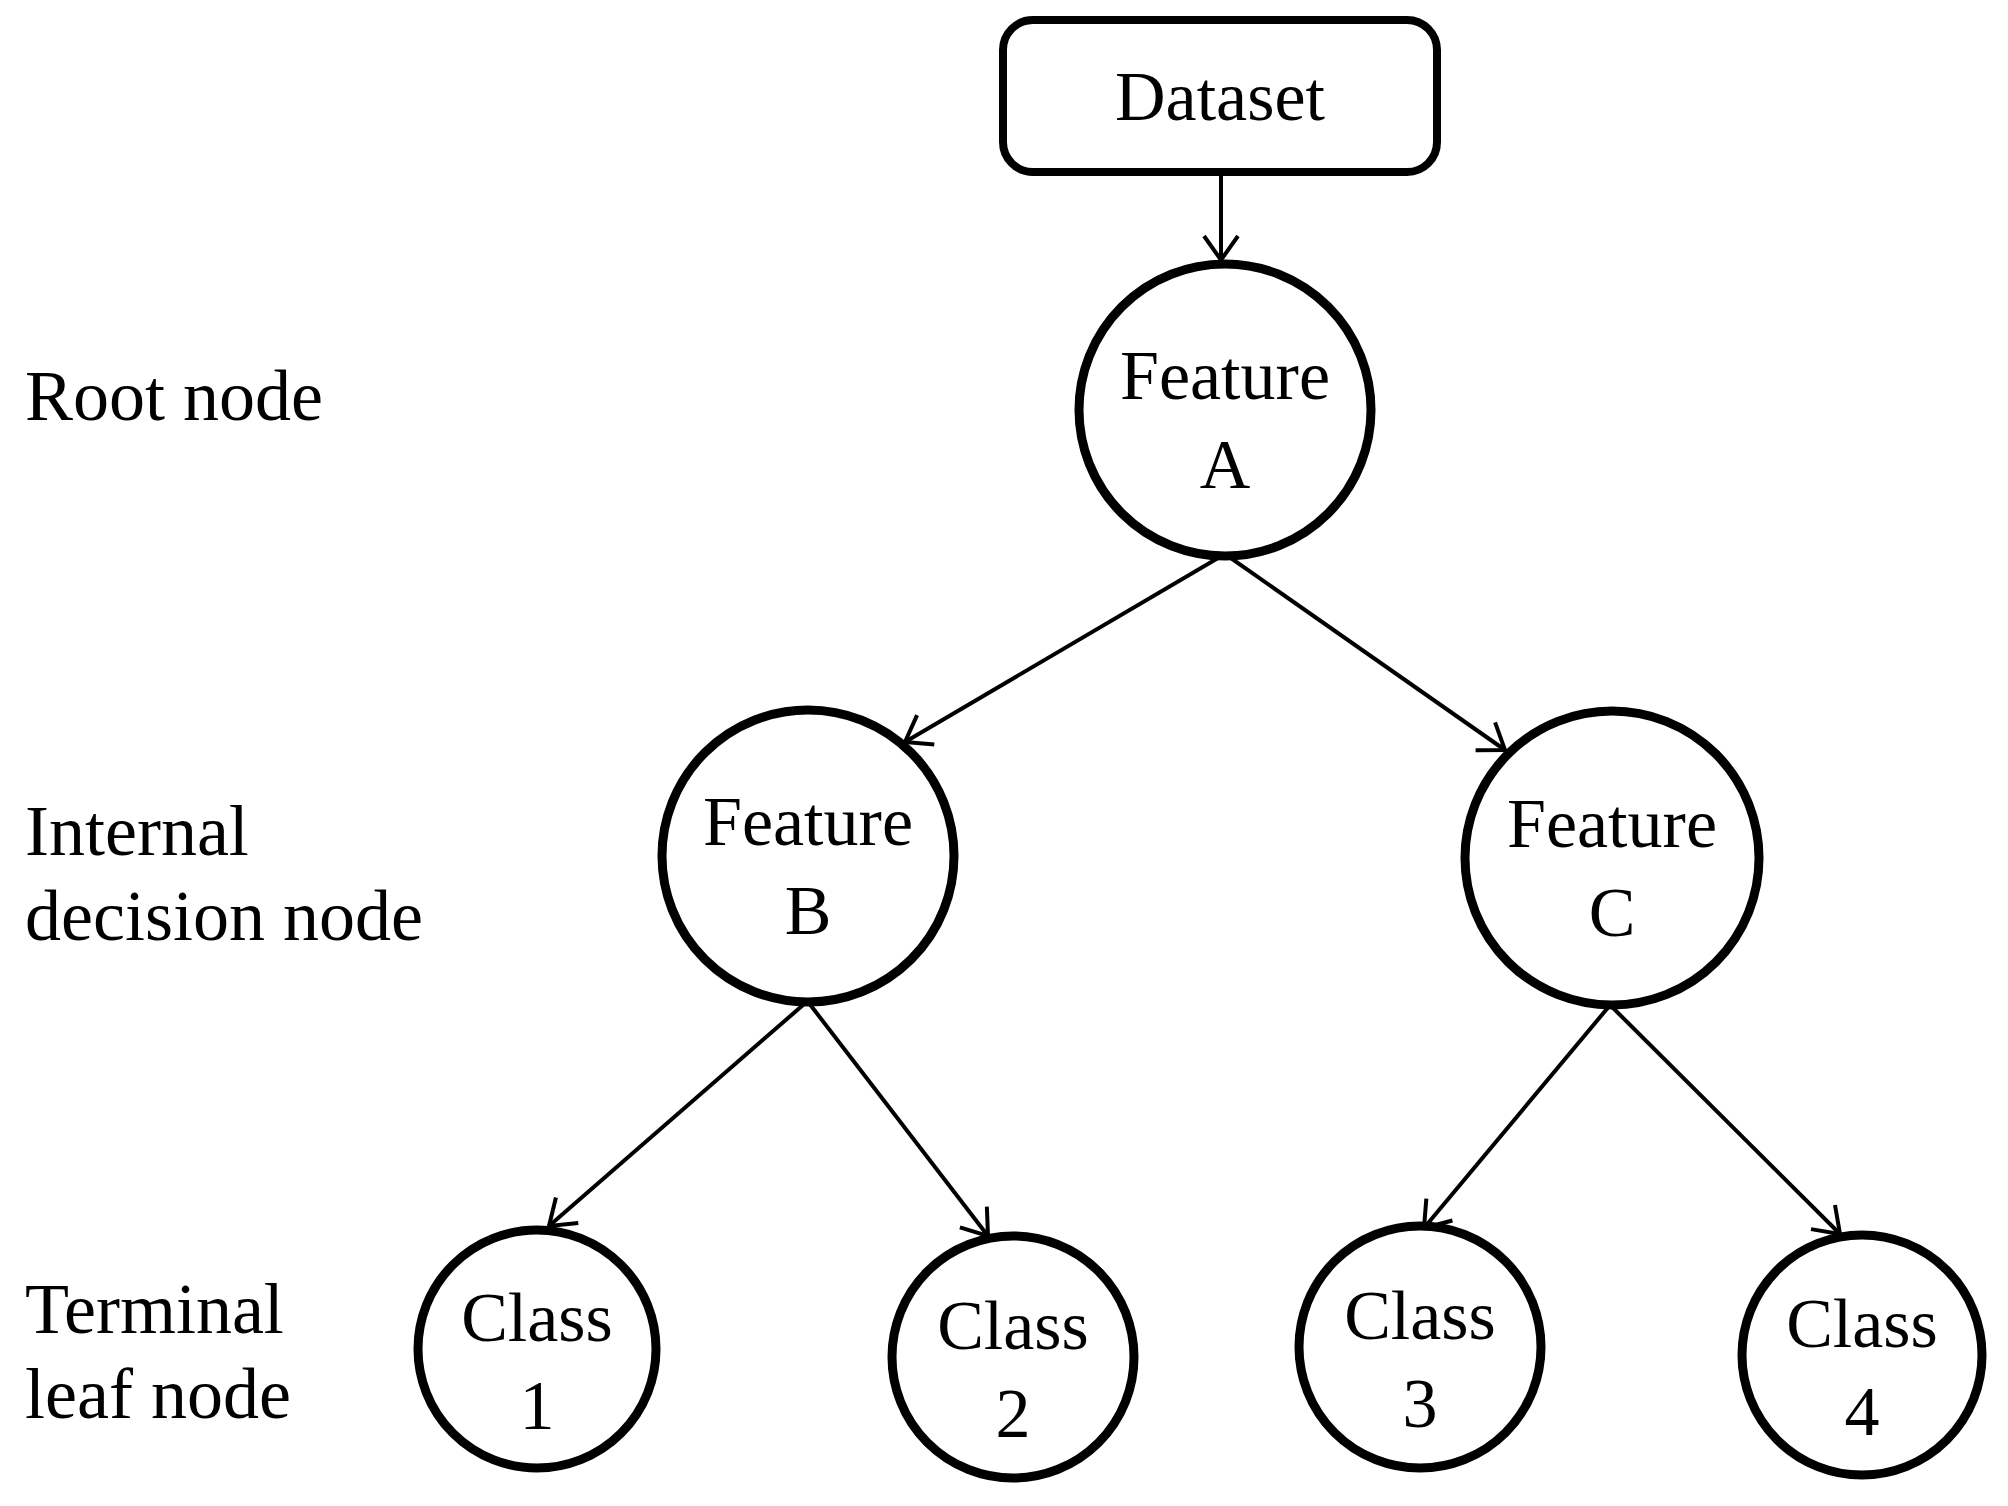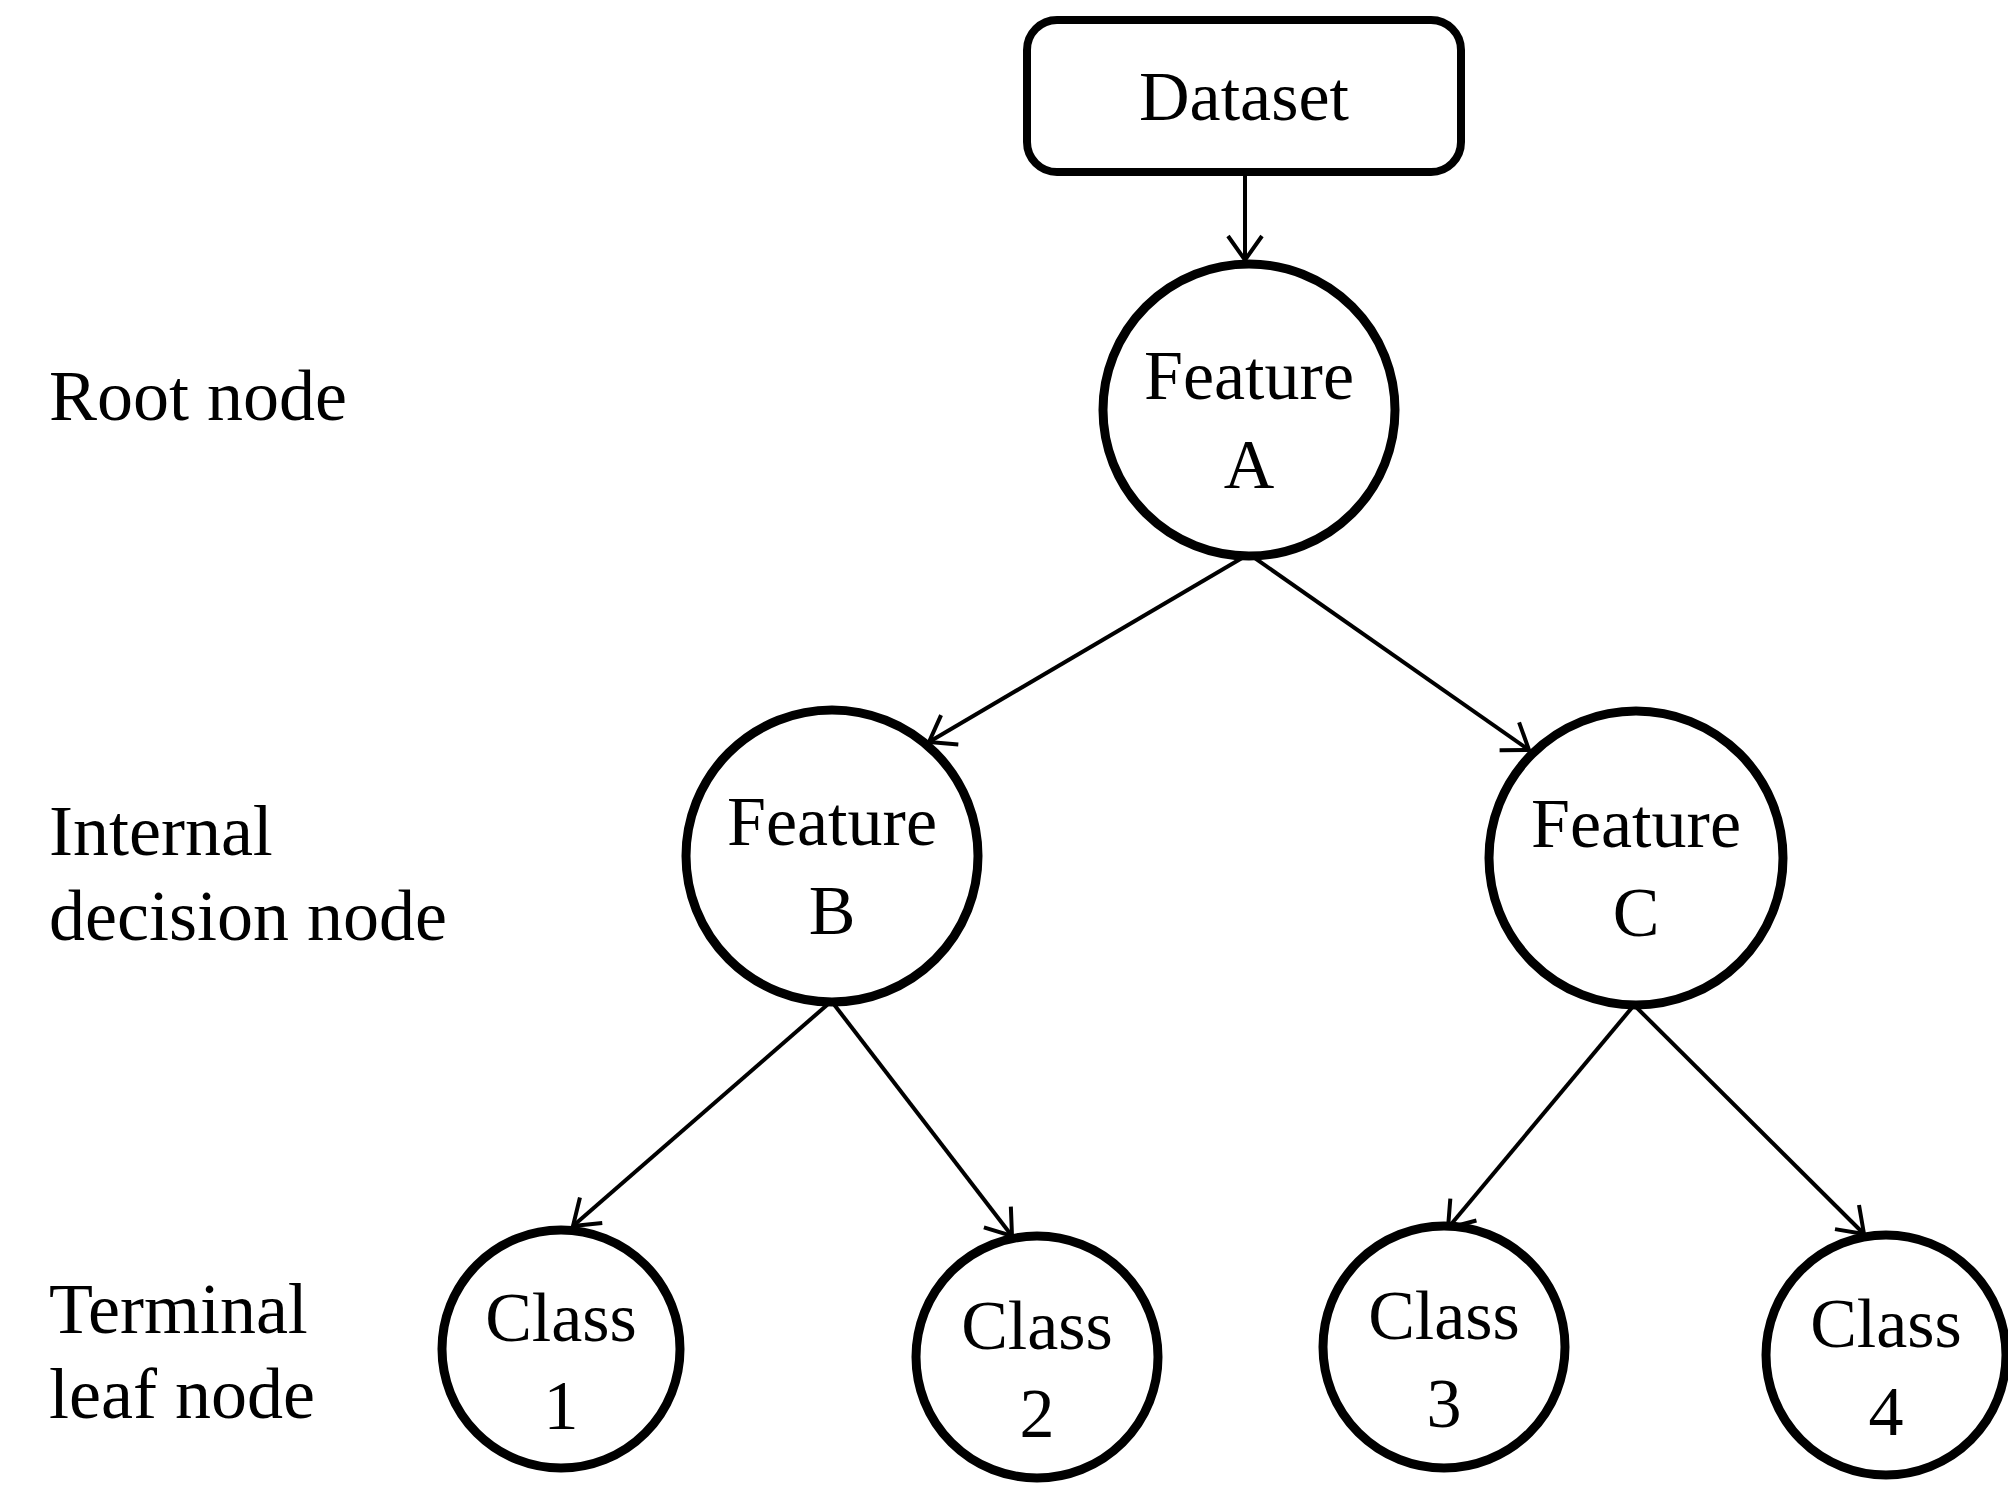--- a/index.html
+++ b/index.html
@@ -6,21 +6,20 @@
     margin: 0;
     padding: 0;
     background: #ffffff;
   }
   .canvas {
     position: relative;
     width: 1670px;
     height: 1506px;
     background: #ffffff;
     font-family: "Liberation Serif", "DejaVu Serif", serif;
-    padding-left: 24px;
   }
   svg { display: block; }
   .node-shape {
     fill: #ffffff;
     stroke: #000000;
     stroke-width: 9;
   }
   .dataset-shape {
     fill: #ffffff;
     stroke: #000000;

